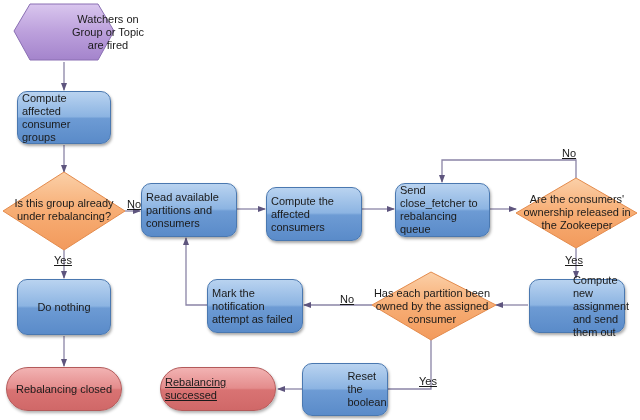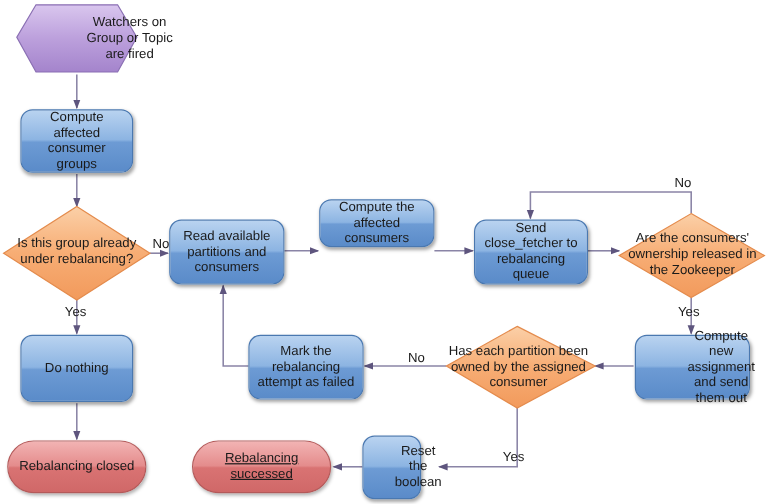--- a/index.html
+++ b/index.html
@@ -1,27 +1,27 @@
 <!DOCTYPE html>
 <html><head>
 <meta charset="utf-8">
 <style>
   html, body { margin: 0; padding: 0; background: #ffffff; }
   body { width: 640px; height: 420px; position: relative; overflow: hidden;
          font-family: "Liberation Sans", sans-serif; }
   #canvas { position: absolute; left: 0; top: 0; width: 640px; height: 420px; }
   .node { position: absolute; display: flex; align-items: center; justify-content: center;
-          text-align: center; font-size: 11px; line-height: 13px; color: #1a1a1a; box-sizing: border-box; }
+          text-align: left; font-size: 11px; line-height: 13px; color: #1a1a1a; box-sizing: border-box; }
   .box { border-radius: 10px; border: 1px solid #4a78b0;
          background: linear-gradient(to bottom, #b9d3f0 0%, #8cb4e2 48%, #6d9bd4 52%, #5a8bc9 100%);
          box-shadow: 1px 2px 3px rgba(0,0,0,0.35); }
   .term { border-radius: 22px; border: 1px solid #b35a5a;
           background: linear-gradient(to bottom, #f2b3b3 0%, #e48c8c 48%, #d97373 52%, #d06868 100%);
           box-shadow: 1px 2px 3px rgba(0,0,0,0.3); }
-  .label { position: absolute; font-size: 11px; color: #1a1a1a; line-height: 12px; }
+  .label { position: absolute; font-size: 11px; color: #1a1a1a; line-height: 12px; text-decoration: underline; }
   .node span { display: block; padding: 0 4px; }
   .dtext { position: absolute; display: flex; align-items: center; justify-content: center;
            text-align: center; font-size: 11px; line-height: 13px; color: #1a1a1a; }
 </style>
 </head>
 <body>
 
 <svg id="canvas" width="640" height="420" viewBox="0 0 640 420">
   <defs>
     <linearGradient id="gPurple" x1="0" y1="0" x2="0" y2="1">
@@ -73,37 +73,37 @@
 </div>
 
 <div class="node box" style="left:17px;top:279px;width:94px;height:56px;">
   <span>Do nothing</span>
 </div>
 
 <div class="node box" style="left:141px;top:183px;width:96px;height:54px;">
   <span>Read available partitions and consumers</span>
 </div>
 
-<div class="node box" style="left:266px;top:166px;width:96px;height:40px;">
+<div class="node box" style="left:266px;top:187px;width:96px;height:54px;">
   <span>Compute the affected consumers</span>
 </div>
 
 <div class="node box" style="left:395px;top:183px;width:95px;height:54px;">
   <span>Send close_fetcher to rebalancing queue</span>
 </div>
 
 <div class="node box" style="left:529px;top:279px;width:96px;height:54px;padding-left:48px;">
   <span>Compute new assignment and send them out</span>
 </div>
 
 <div class="node box" style="left:207px;top:279px;width:96px;height:54px;">
-  <span>Mark the rebalancing attempt as failed</span>
+  <span>Mark the notification attempt as failed</span>
 </div>
 
-<div class="node box" style="left:302px;top:363px;width:49px;height:53px;padding-left:44px;">
+<div class="node box" style="left:302px;top:363px;width:86px;height:53px;padding-left:44px;">
   <span>Reset the boolean</span>
 </div>
 
 <div class="node term" style="left:6px;top:367px;width:116px;height:44px;">
   <span>Rebalancing closed</span>
 </div>
 
 <div class="node term" style="left:160px;top:367px;width:116px;height:44px;text-decoration:underline;">
   <span>Rebalancing successed</span>
 </div>

